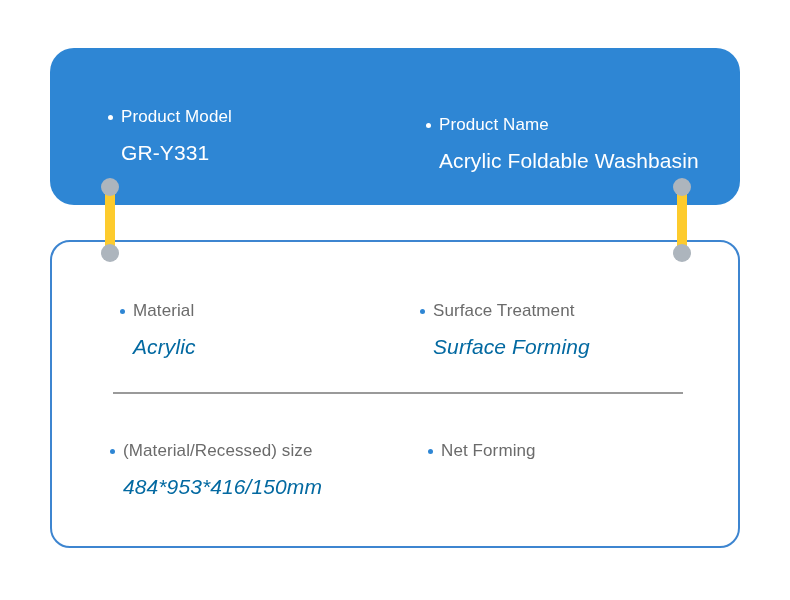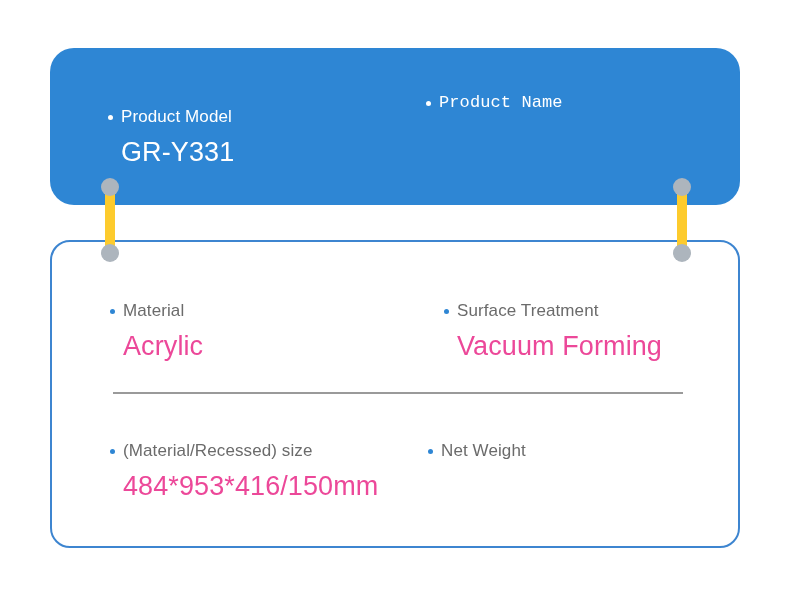--- a/index.html
+++ b/index.html
@@ -63,44 +63,44 @@
   .bullet {
     width: 5px;
     height: 5px;
     border-radius: 50%;
     margin-top: 9px;
     margin-right: 8px;
     flex: 0 0 auto;
   }
 
   .field-value {
-    font-size: 27px;
+    font-size: 21px;
     line-height: 29px;
     margin-top: 10px;
     margin-left: 13px;
     letter-spacing: 0.1px;
   }
 
   
   .header-card .field-label { color: #ffffff; }
   .header-card .bullet { background: #ffffff; }
   .header-card .field-value { color: #ffffff; }
 
   
   .body-card .field-label { color: #6b6b6b; }
   .body-card .bullet { background: #2E86D4; }
-  .body-card .field-value { color: #ec4899; }
+  .body-card .field-value { color: #0369a1; font-style: italic; }
 
   
   .field-model { left: 58px;  top: 46px;  width: 300px; }
-  .field-name  { left: 376px; top: 32px;  width: 280px; font-family: Liberation Mono, monospace; }
-
-  
-  .field-material { left: 58px;  top: 46px;  width: 300px; }
-  .field-surface  { left: 392px; top: 46px;  width: 280px; }
+  .field-name  { left: 376px; top: 54px;  width: 280px; }
+
+  
+  .field-material { left: 68px;  top: 46px;  width: 300px; }
+  .field-surface  { left: 368px; top: 46px;  width: 280px; }
   .field-size     { left: 58px;  top: 186px; width: 330px; }
   .field-weight   { left: 376px; top: 186px; width: 280px; }
 
   
   .divider {
     position: absolute;
     left: 61px;
     top: 150px;
     width: 570px;
     height: 2px;
@@ -151,56 +151,57 @@
         <span>Product Model</span>
       </div>
       <div class="field-value">GR-Y331</div>
     </div>
 
     <div class="field field-name">
       <div class="field-label">
         <span class="bullet"></span>
         <span>Product Name</span>
       </div>
+      <div class="field-value">Acrylic Foldable Washbasin</div>
     </div>
 
   </div>
 
   <div class="body-card">
 
     <div class="field field-material">
       <div class="field-label">
         <span class="bullet"></span>
         <span>Material</span>
       </div>
       <div class="field-value">Acrylic</div>
     </div>
 
     <div class="field field-surface">
       <div class="field-label">
         <span class="bullet"></span>
         <span>Surface Treatment</span>
       </div>
-      <div class="field-value">Vacuum Forming</div>
+      <div class="field-value">Surface Forming</div>
     </div>
 
     <div class="divider"></div>
 
     <div class="field field-size">
       <div class="field-label">
         <span class="bullet"></span>
         <span>(Material/Recessed) size</span>
       </div>
       <div class="field-value">484*953*416/150mm</div>
     </div>
 
     <div class="field field-weight">
       <div class="field-label">
         <span class="bullet"></span>
-        <span>Net Weight</span>
+        <span>Net Forming</span>
       </div>
     </div>
 
   </div>
 
   <div class="pin pin-left">
     <div class="pin-bar"></div>
     <div class="pin-cap pin-cap-top"></div>
     <div class="pin-cap pin-cap-bottom"></div>
   </div>

